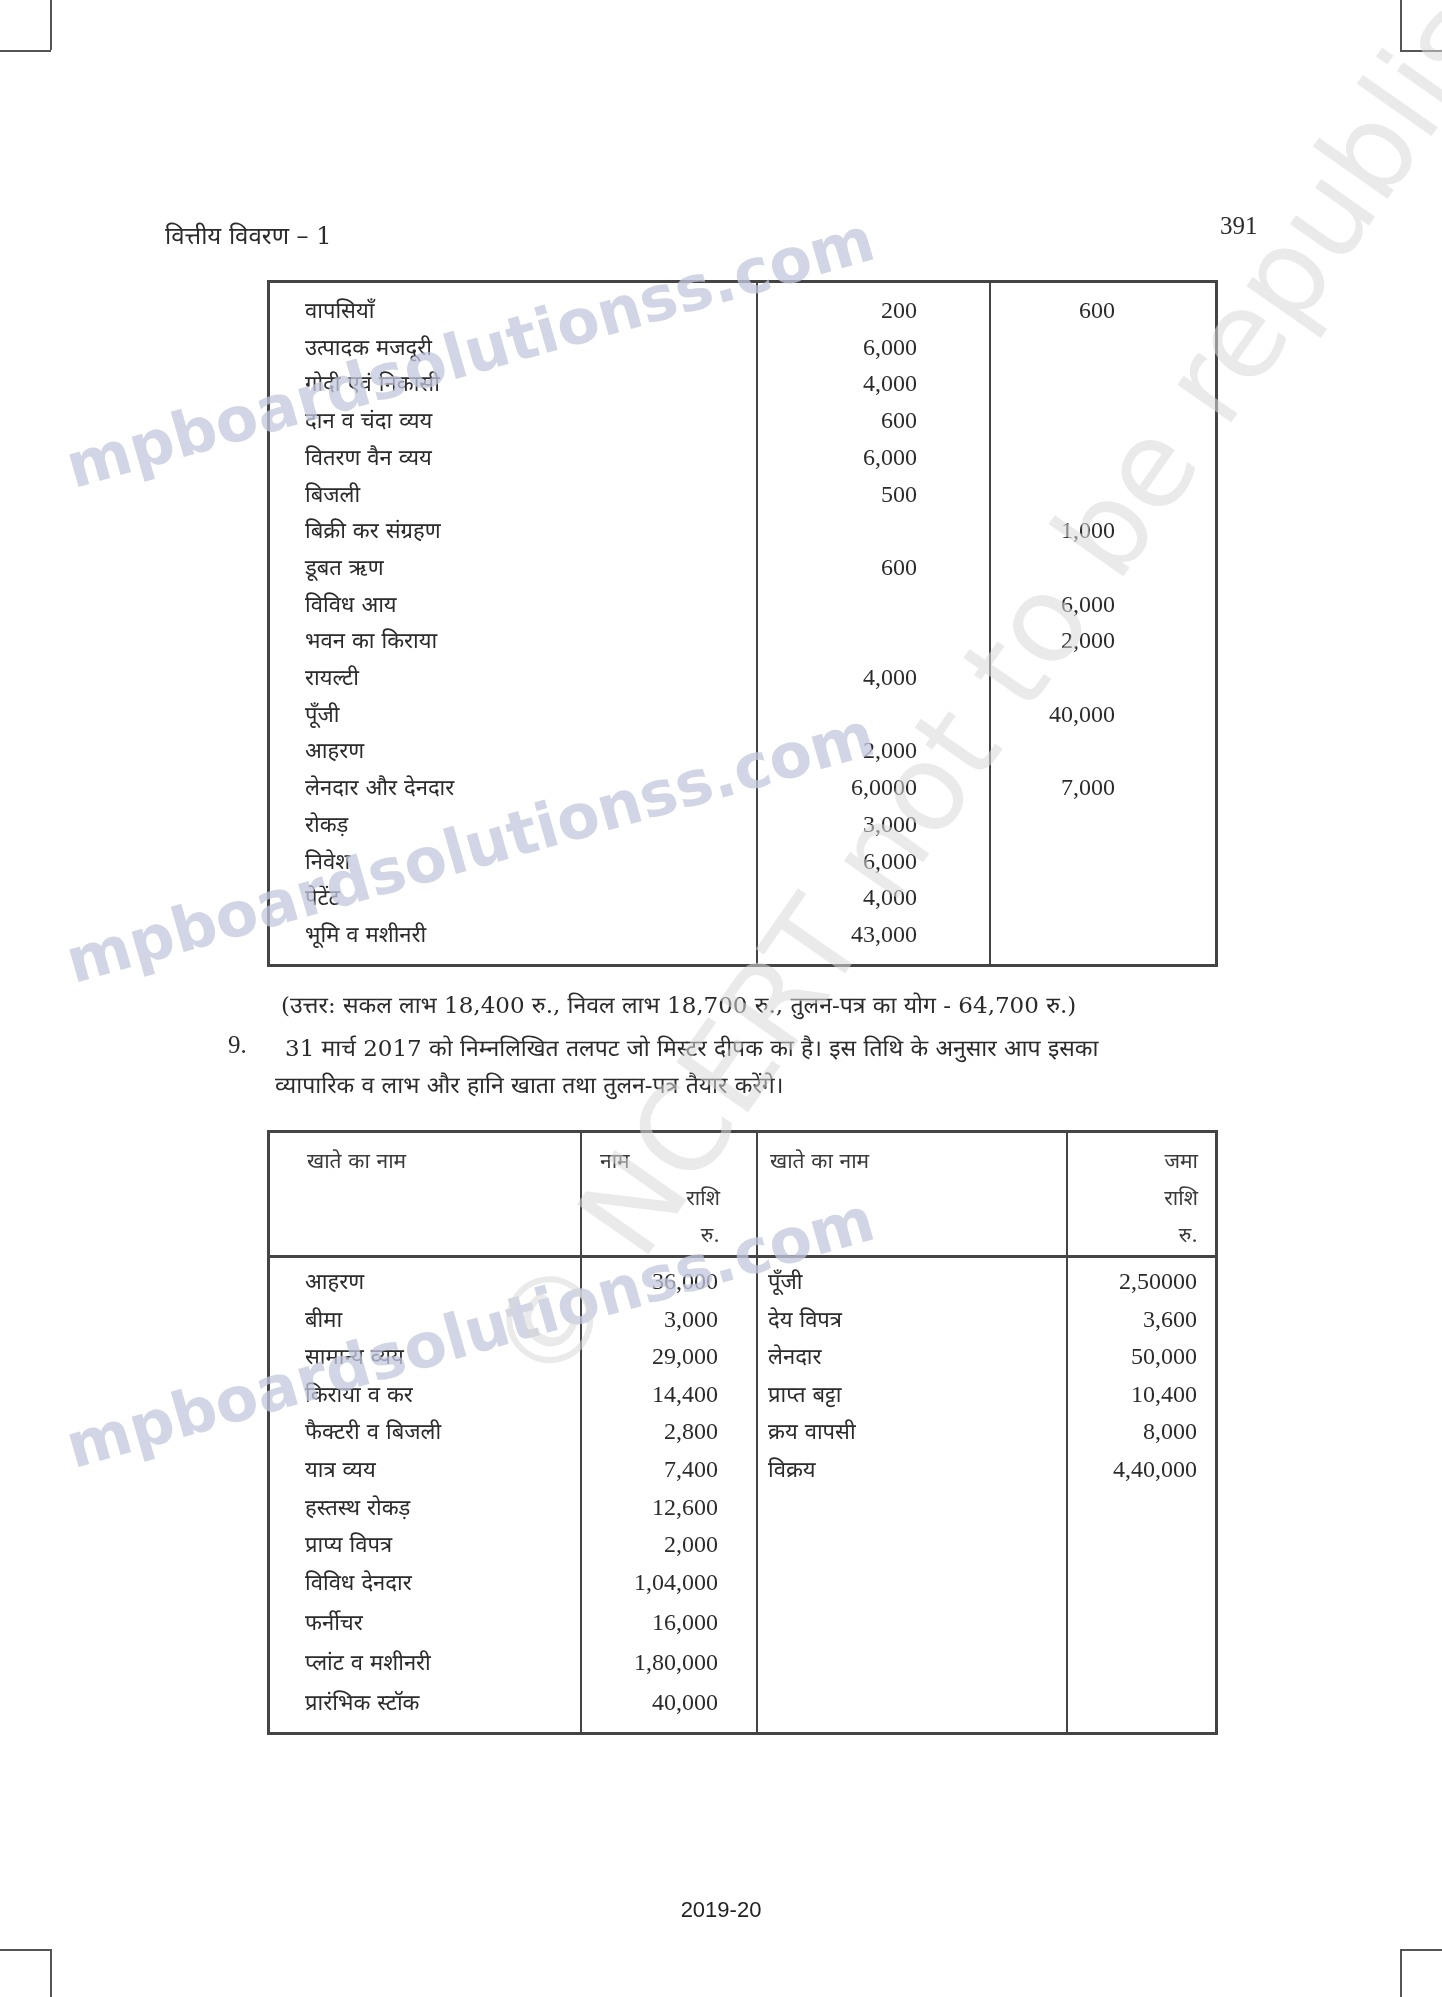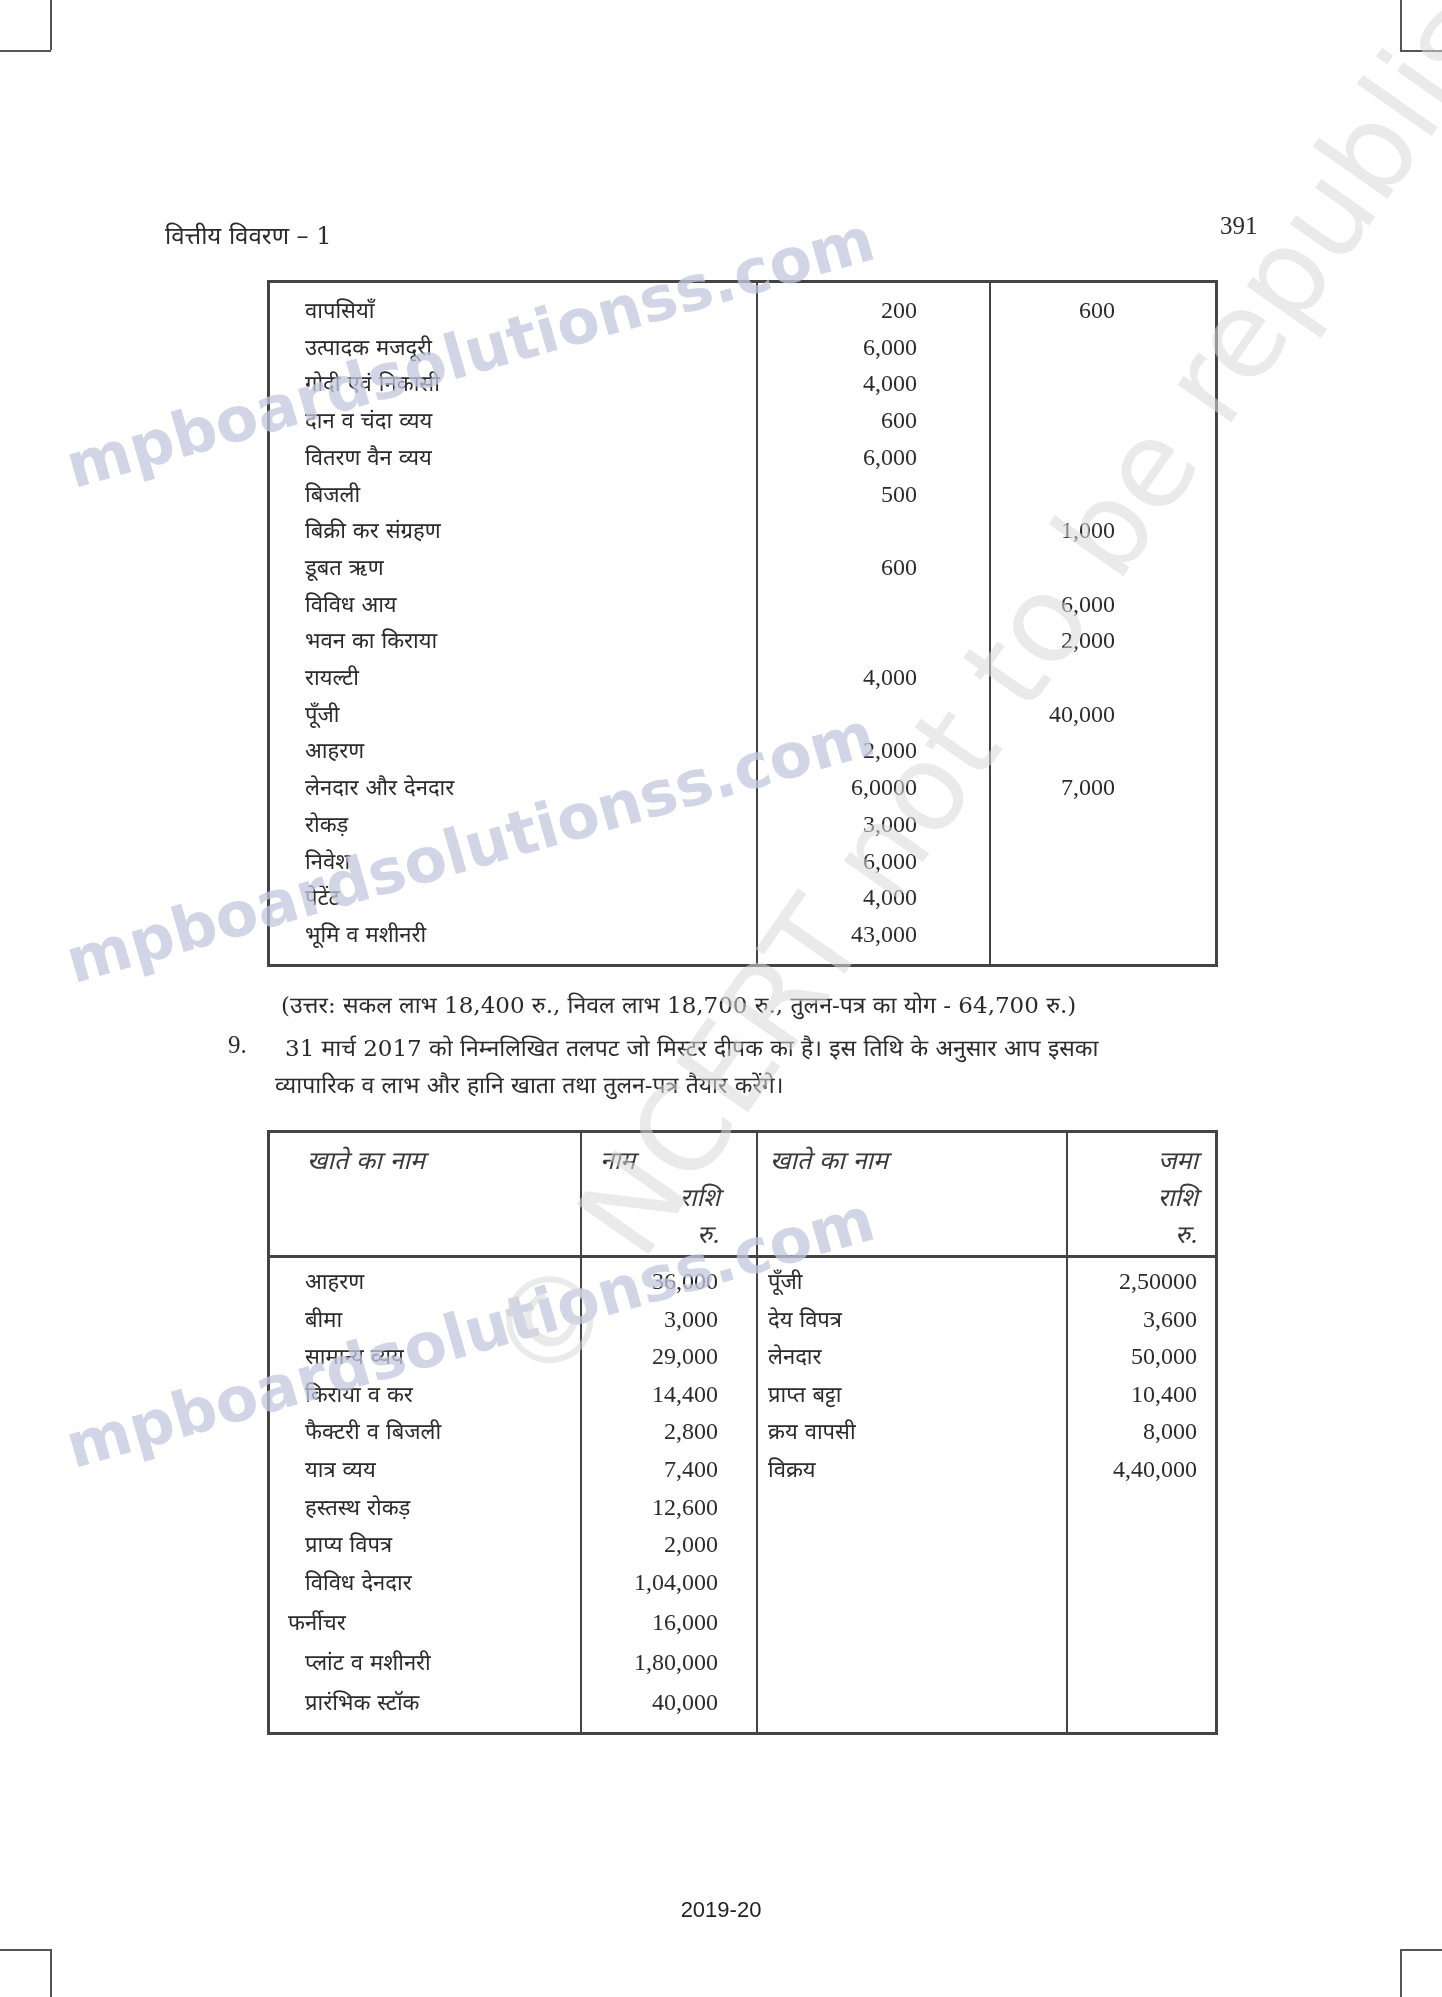--- a/index.html
+++ b/index.html
@@ -12,21 +12,21 @@
   .crop { position: absolute; background: #555; }
   .running-head { left: 165px; top: 218px; font-size: 24px; }
   .page-num { left: 1220px; top: 212px; font-size: 25px; font-family: "Liberation Serif", serif; }
 
   .tbl { position: absolute; border: 3px solid #444; box-sizing: border-box; }
   .vline { position: absolute; width: 2px; background: #444; }
   .hline { position: absolute; height: 3px; background: #444; }
 
   .cell { position: absolute; font-size: 22px; line-height: 30px; white-space: nowrap; }
   .num { font-family: "Liberation Serif", serif; font-size: 24px; text-align: right; }
-  .hdr { font-style: italic; font-size: 25px; color: #3a3a3a; }
+  .hdr { font-size: 21px; color: #3a3a3a; }
 
   .para { position: absolute; font-size: 23px; white-space: nowrap; }
   .para .n { font-family: "Liberation Serif", serif; font-size: 25px; }
   .footer { position: absolute; left: 0; width: 1442px; top: 1897px; text-align: center;
             font-family: "Liberation Sans", sans-serif; font-size: 22px; color: #222; }
 
   .wm { position: absolute; font-family: "DejaVu Sans", sans-serif; font-weight: bold;
         color: #c3c8de; opacity: 0.75; font-size: 62px; transform-origin: left bottom;
         transform: rotate(-16deg); white-space: nowrap; pointer-events: none; }
   .wm2 { position: absolute; font-family: "DejaVu Sans", sans-serif; color: #d9d9d9;
@@ -146,21 +146,21 @@
       <div class="cell" style="left:305px;top:1417.4px">फैक्टरी व बिजली</div>
       <div class="cell num" style="left:584px;width:134px;top:1416.4px">2,800</div>
       <div class="cell" style="left:305px;top:1455px">यात्र व्यय</div>
       <div class="cell num" style="left:584px;width:134px;top:1454px">7,400</div>
       <div class="cell" style="left:305px;top:1492.6px">हस्तस्थ रोकड़</div>
       <div class="cell num" style="left:584px;width:134px;top:1491.6px">12,600</div>
       <div class="cell" style="left:305px;top:1530.2px">प्राप्य विपत्र</div>
       <div class="cell num" style="left:584px;width:134px;top:1529.2px">2,000</div>
       <div class="cell" style="left:305px;top:1567.8px">विविध देनदार</div>
       <div class="cell num" style="left:584px;width:134px;top:1566.8px">1,04,000</div>
-      <div class="cell" style="left:288px;top:1607.9px">फर्नीचर</div>
+      <div class="cell" style="left:305px;top:1607.9px">फर्नीचर</div>
       <div class="cell num" style="left:584px;width:134px;top:1606.9px">16,000</div>
       <div class="cell" style="left:305px;top:1648px">प्लांट व मशीनरी</div>
       <div class="cell num" style="left:584px;width:134px;top:1647px">1,80,000</div>
       <div class="cell" style="left:305px;top:1688.1px">प्रारंभिक स्टॉक</div>
       <div class="cell num" style="left:584px;width:134px;top:1687.1px">40,000</div>
     </div>
   <div id="t2-right">
       <div class="cell" style="left:768px;top:1267px">पूँजी</div>
       <div class="cell num" style="left:1070px;width:127px;top:1266px">2,50000</div>
       <div class="cell" style="left:768px;top:1304.6px">देय विपत्र</div>

